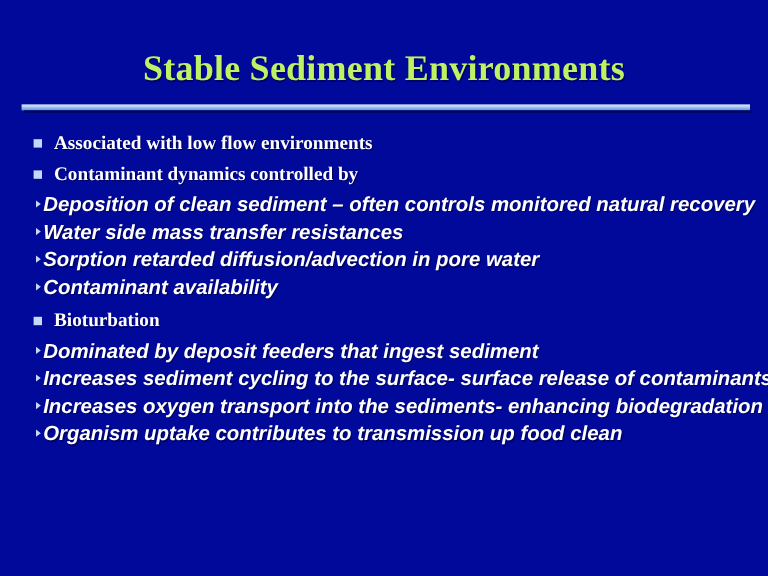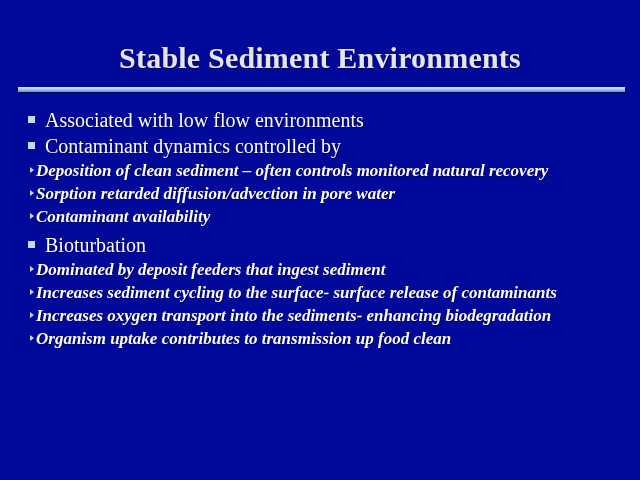--- a/index.html
+++ b/index.html
@@ -27,21 +27,21 @@
   
   .title-block {
     position: absolute;
     left: 0;
     top: 40px;
     width: 640px;
     text-align: center;
   }
   .slide-title {
     display: block;
-    color: #e5e5e5;
+    color: #bef264;
     font-family: "Liberation Serif", "DejaVu Serif", serif;
     font-weight: bold;
     font-size: 30px;
     line-height: 36px;
     letter-spacing: 0.2px;
     text-shadow: 1px 1px 0 #00045e;
     white-space: nowrap;
   }
 
   
@@ -91,22 +91,22 @@
     top: 9px;
     width: 7px;
     height: 7px;
     background: #c6d8f5;
     display: block;
   }
   .lvl1 .text {
     display: inline-block;
     color: #ffffff;
     font-family: "Liberation Serif", "DejaVu Serif", serif;
-    font-weight: normal;
-    font-size: 20px;
+    font-weight: bold;
+    font-size: 16px;
     line-height: 26px;
     text-shadow: 1px 1px 0 #00045e;
   }
 
   
   .lvl2 {
     height: 23px;
     padding-left: 36px;
   }
   .lvl2 .marker {
@@ -116,21 +116,21 @@
     width: 0;
     height: 0;
     border-top: 3.5px solid transparent;
     border-bottom: 3.5px solid transparent;
     border-left: 4.5px solid #c6d8f5;
     display: block;
   }
   .lvl2 .text {
     display: inline-block;
     color: #ffffff;
-    font-family: Liberation Serif, serif;
+    font-family: Liberation Sans, sans-serif;
     font-weight: bold;
     font-style: italic;
     font-size: 17px;
     line-height: 23px;
     text-shadow: 1px 1px 0 #00045e;
   }
 
   
   .group-gap {
     height: 4px;
@@ -158,20 +158,24 @@
     <div class="bullet-row lvl1">
       <span class="marker"></span>
       <span class="text">Contaminant dynamics controlled by</span>
     </div>
 
     <div class="bullet-row lvl2">
       <span class="marker"></span>
       <span class="text">Deposition of clean sediment – often controls monitored natural recovery</span>
     </div>
 
+    <div class="bullet-row lvl2">
+      <span class="marker"></span>
+      <span class="text">Water side mass transfer resistances</span>
+    </div>
 
     <div class="bullet-row lvl2">
       <span class="marker"></span>
       <span class="text">Sorption retarded diffusion/advection in pore water</span>
     </div>
 
 
     <div class="bullet-row lvl2">
       <span class="marker"></span>
       <span class="text">Contaminant availability</span>

